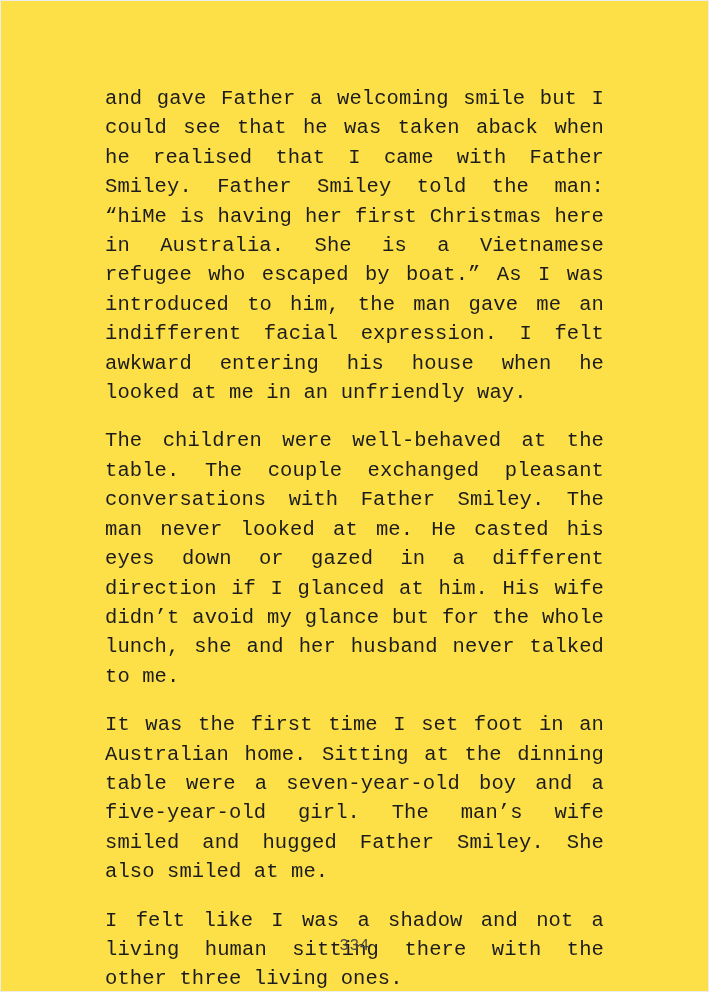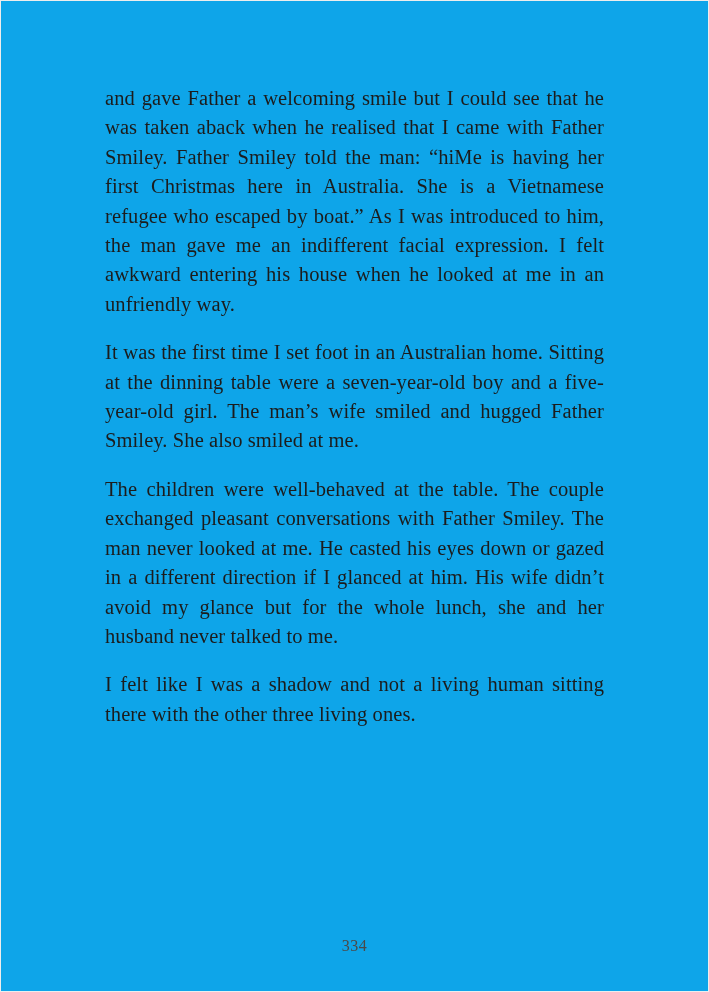--- a/index.html
+++ b/index.html
@@ -5,25 +5,25 @@
   html, body {
     margin: 0;
     padding: 0;
     background: #ffffff;
   }
   .page {
     position: relative;
     width: 709px;
     height: 992px;
     margin: 0 auto;
-    background: #0ea5e9;
+    background: #fde047;
     box-sizing: border-box;
     border: 1px solid #ededed;
     overflow: hidden;
-    font-family: Liberation Serif, serif;
+    font-family: Liberation Mono, monospace;
     color: #1c1c1c;
   }
   .text-block {
     position: absolute;
     top: 83px;
     left: 104px;
     right: 104px;
   }
   .text-block p {
     margin: 0 0 19px 0;
@@ -43,18 +43,18 @@
     color: #4a4a4a;
     letter-spacing: 0.5px;
   }
 </style>
 </head>
 <body>
 
 <div class="page">
   <div class="text-block">
     <p>and gave Father a welcoming smile but I could see that he was taken aback when he realised that I came with Father Smiley. Father Smiley told the man: “hiMe is having her first Christmas here in Australia. She is a Vietnamese refugee who escaped by boat.” As I was introduced to him, the man gave me an indifferent facial expression. I felt awkward entering his house when he looked at me in an unfriendly way.</p>
+    <p>The children were well-behaved at the table. The couple exchanged pleasant conversations with Father Smiley. The man never looked at me. He casted his eyes down or gazed in a different direction if I glanced at him. His wife didn’t avoid my glance but for the whole lunch, she and her husband never talked to me.</p>
     <p>It was the first time I set foot in an Australian home. Sitting at the dinning table were a seven-year-old boy and a five-year-old girl. The man’s wife smiled and hugged Father Smiley. She also smiled at me.</p>
-    <p>The children were well-behaved at the table. The couple exchanged pleasant conversations with Father Smiley. The man never looked at me. He casted his eyes down or gazed in a different direction if I glanced at him. His wife didn’t avoid my glance but for the whole lunch, she and her husband never talked to me.</p>
     <p>I felt like I was a shadow and not a living human sitting there with the other three living ones.</p>
   </div>
   <div class="page-number">334</div>
 </div>
 
 </body></html>

